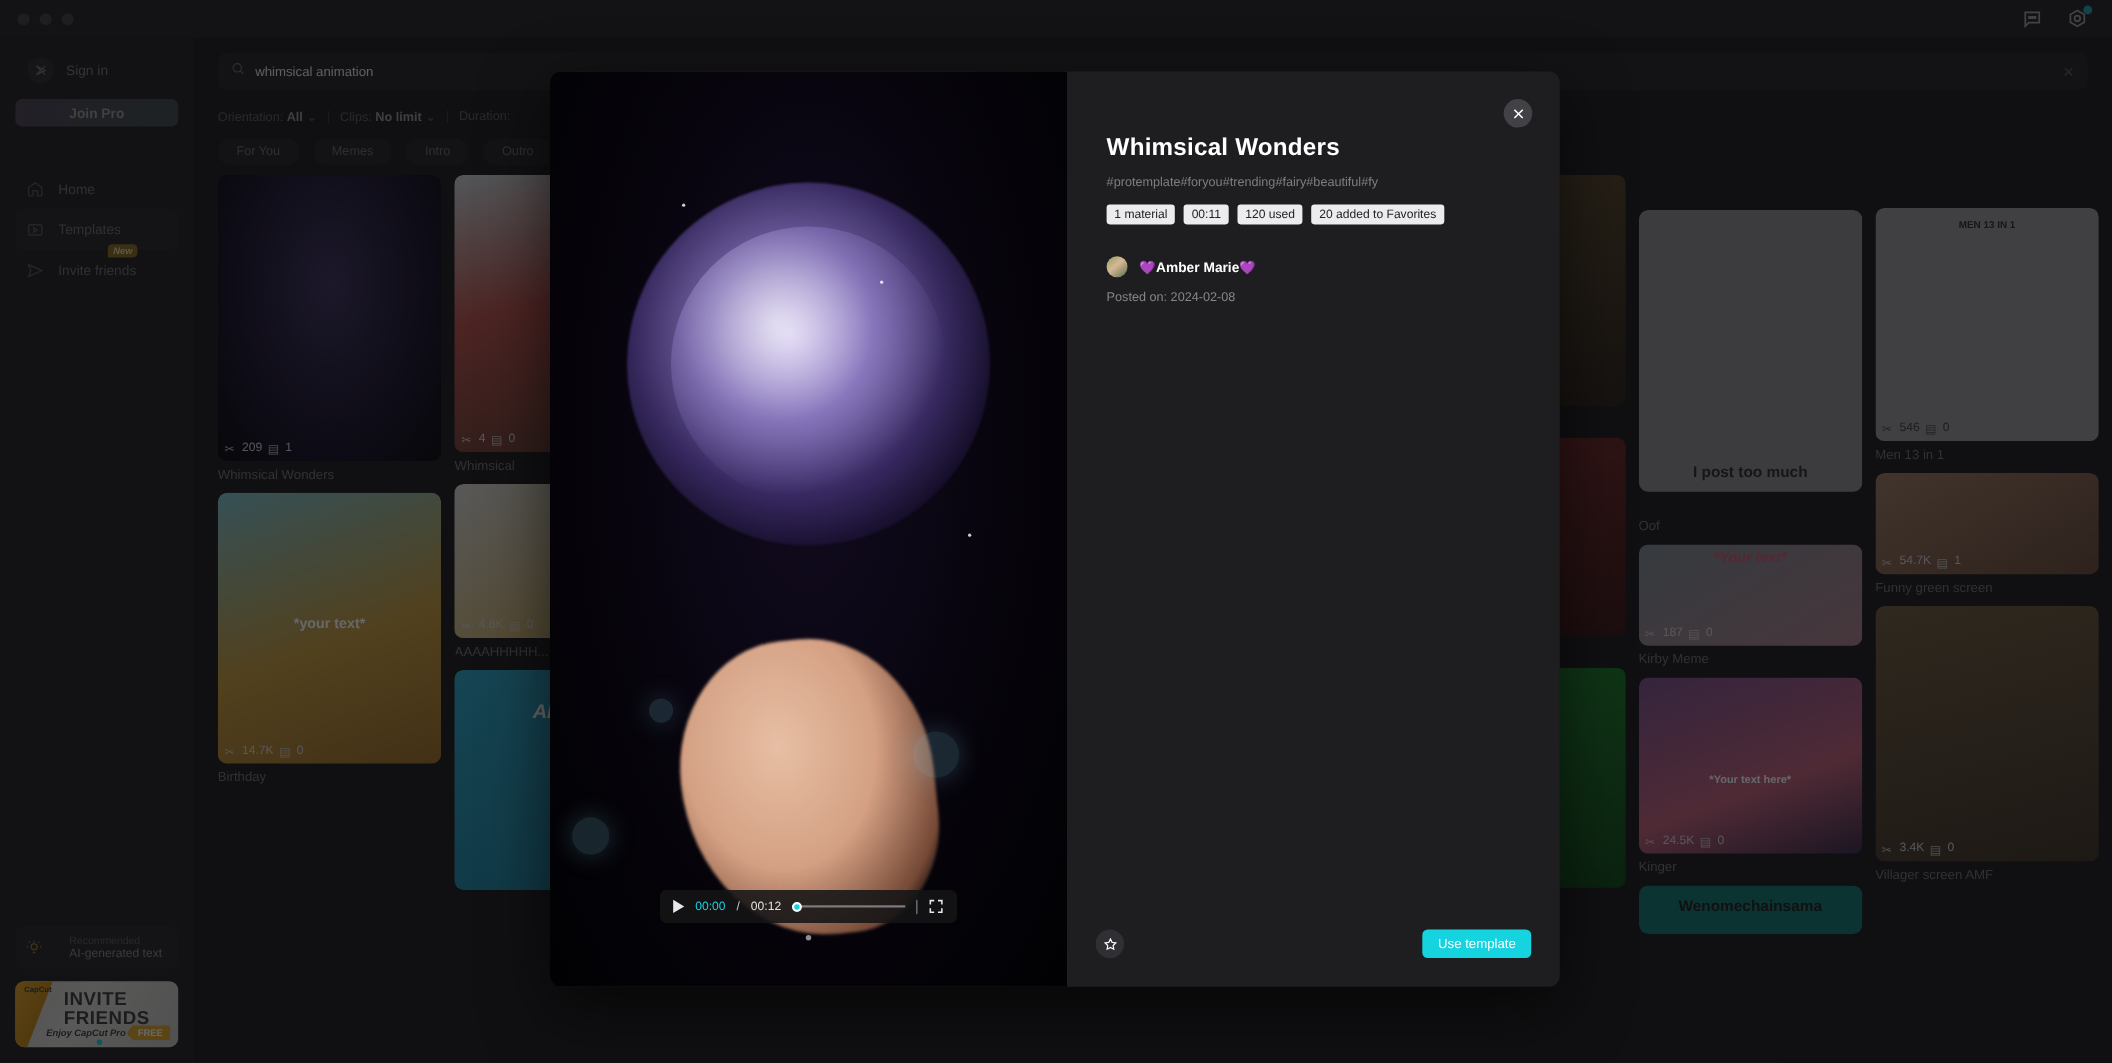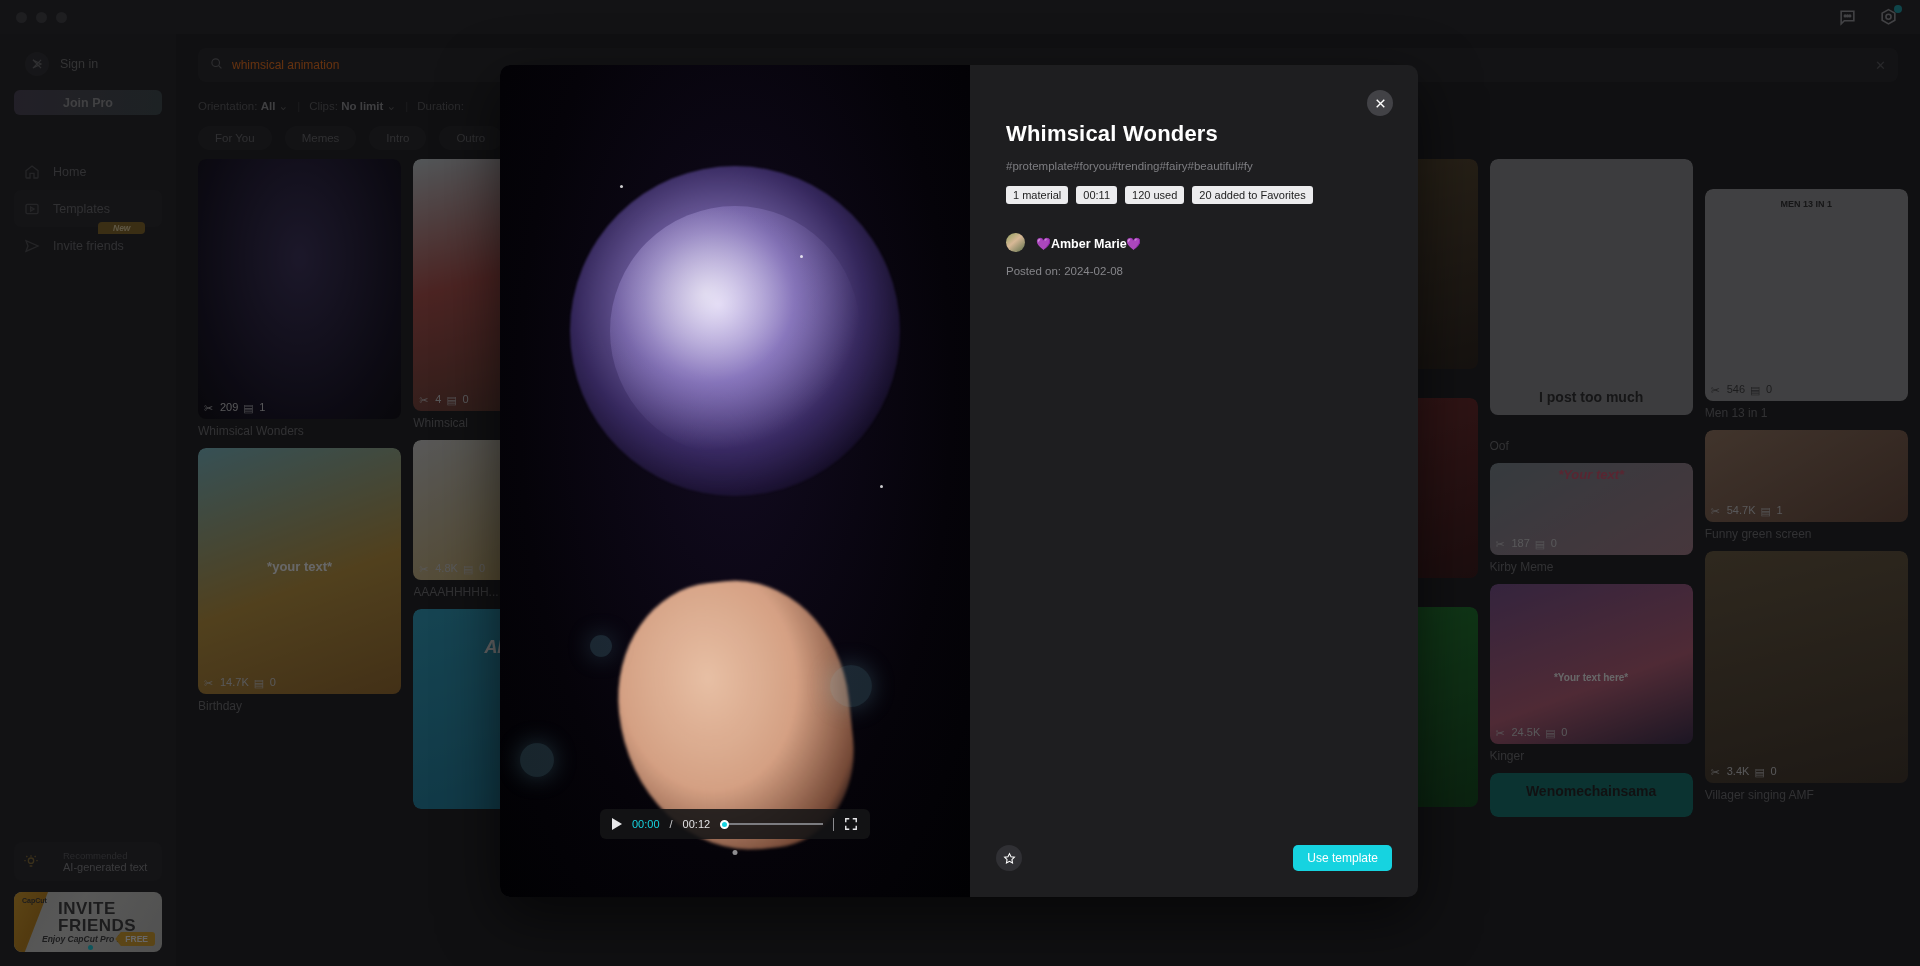--- a/index.html
+++ b/index.html
@@ -42,21 +42,21 @@
   .nav-item {
     height: 37px; display: flex; align-items: center; gap: 13px;
     padding-left: 10px; border-radius: 7px; color: #6e6e71; font-size: 12.5px;
     position: relative;
   }
   .nav-item.active { background: #262629; }
   .nav-ic { width: 16px; height: 16px; opacity: .62; }
   .new-badge {
     position: absolute; left: 84px; top: -5px; background: #8a6a24; color: #e8d6a3;
     font-size: 8.5px; font-style: italic; font-weight: bold;
-    padding: 1px 15px; border-radius: 4px 4px 4px 0;
+    padding: 1px 5px; border-radius: 4px 4px 4px 0;
   }
   .side-bottom { position: absolute; bottom: 14px; left: 14px; width: 148px; }
   .rec-card { background: #252528; border-radius: 8px; padding: 8px 9px;
     display: flex; gap: 24px; align-items: center; }
   .rec-text-1 { color: #5d5d60; font-size: 9.5px; }
   .rec-text-2 { color: #89898c; font-size: 11px; }
   .promo {
     margin-top: 11px; height: 60px; border-radius: 8px; position: relative; overflow: hidden;
     background: linear-gradient(120deg,#c9c9c5 0%,#d9d9d5 40%,#c4c4c0 100%);
   }
@@ -76,21 +76,21 @@
   .promo-dot { position: absolute; bottom: 2px; left: 50%; width: 5px; height: 5px;
     border-radius: 50%; background: #16d3e0; }
 
   
   .main { position: absolute; top: 34px; left: 176px; width: 1744px; height: 932px; }
   .searchbar-wrap { height: 34px; margin: 14px 22px 0 22px; display:flex; align-items:center; }
   .searchbar {
     flex: 1; height: 34px; background: #242427; border-radius: 8px;
     display: flex; align-items: center; gap: 9px; padding: 0 12px;
   }
-  .search-txt { color: #f97316; font-size: 12px; }
+  .search-txt { color: #e5e5e5; font-size: 12px; }
   .search-x { margin-left: auto; color:#5a5a5d; font-size: 13px; }
   .filters { display: flex; align-items: center; gap: 9px; margin: 17px 0 0 22px; color: #5e5e61; font-size: 11.5px; }
   .filters b { color: #97979a; font-weight: bold; }
   .fsep { color: #3b3b3e; }
   .chips { display: flex; gap: 13px; margin: 13px 0 0 22px; }
   .chip { background: #242427; color: #6b6b6e; font-size: 11.5px; padding: 6px 17px; border-radius: 14px; }
 
   .grid { position: absolute; top: 125px; left: 10px; width: 1734px; height: 810px;
     display: flex; gap: 12px; padding: 0 12px; }
   .col { flex: 1; display: flex; flex-direction: column; gap: 10px; }
@@ -399,21 +399,21 @@
           </div>
           <div class="card-title">...</div>
         </div>
         <div class="card">
           <div class="thumb" style="height:200px;background:linear-gradient(160deg,#1f8a2e,#0d4a18)"></div>
           <div class="card-title">...me</div>
         </div>
       </div>
 
       <div class="col">
-        <div class="card" style="">
+        <div class="card" style="margin-top:32px">
           <div class="thumb" style="height:256px;background:#8f8f92">
             <div class="ph-txt" style="bottom:10px;color:#2a2a2a;font-size:14px">I post too much</div>
 
           </div>
           <div class="card-title" style="margin-top:24px">Oof</div>
         </div>
         <div class="card">
           <div class="thumb" style="height:92px;background:linear-gradient(150deg,#7e8b92,#aa7f8d)">
             <div class="ph-txt" style="top:4px;color:#d9536f;font-size:13px;font-style:italic">*Your text*</div>
             <div class="stats">
@@ -470,21 +470,21 @@
         </div>
         <div class="card">
           <div class="thumb" style="height:232px;background:linear-gradient(165deg,#6b5a3e,#3f3326)">
             <div class="stats">
               <span class="stat-ic">✂</span>
               <span>3.4K</span>
               <span class="stat-ic">▤</span>
               <span>0</span>
             </div>
           </div>
-          <div class="card-title">Villager singing AMF</div>
+          <div class="card-title">Villager screen AMF</div>
         </div>
       </div>
     </div>
   </div>
 
   <div class="scrim"></div>
 
   <div class="modal">
     <div class="video-pane">
       <div class="orb"></div>

